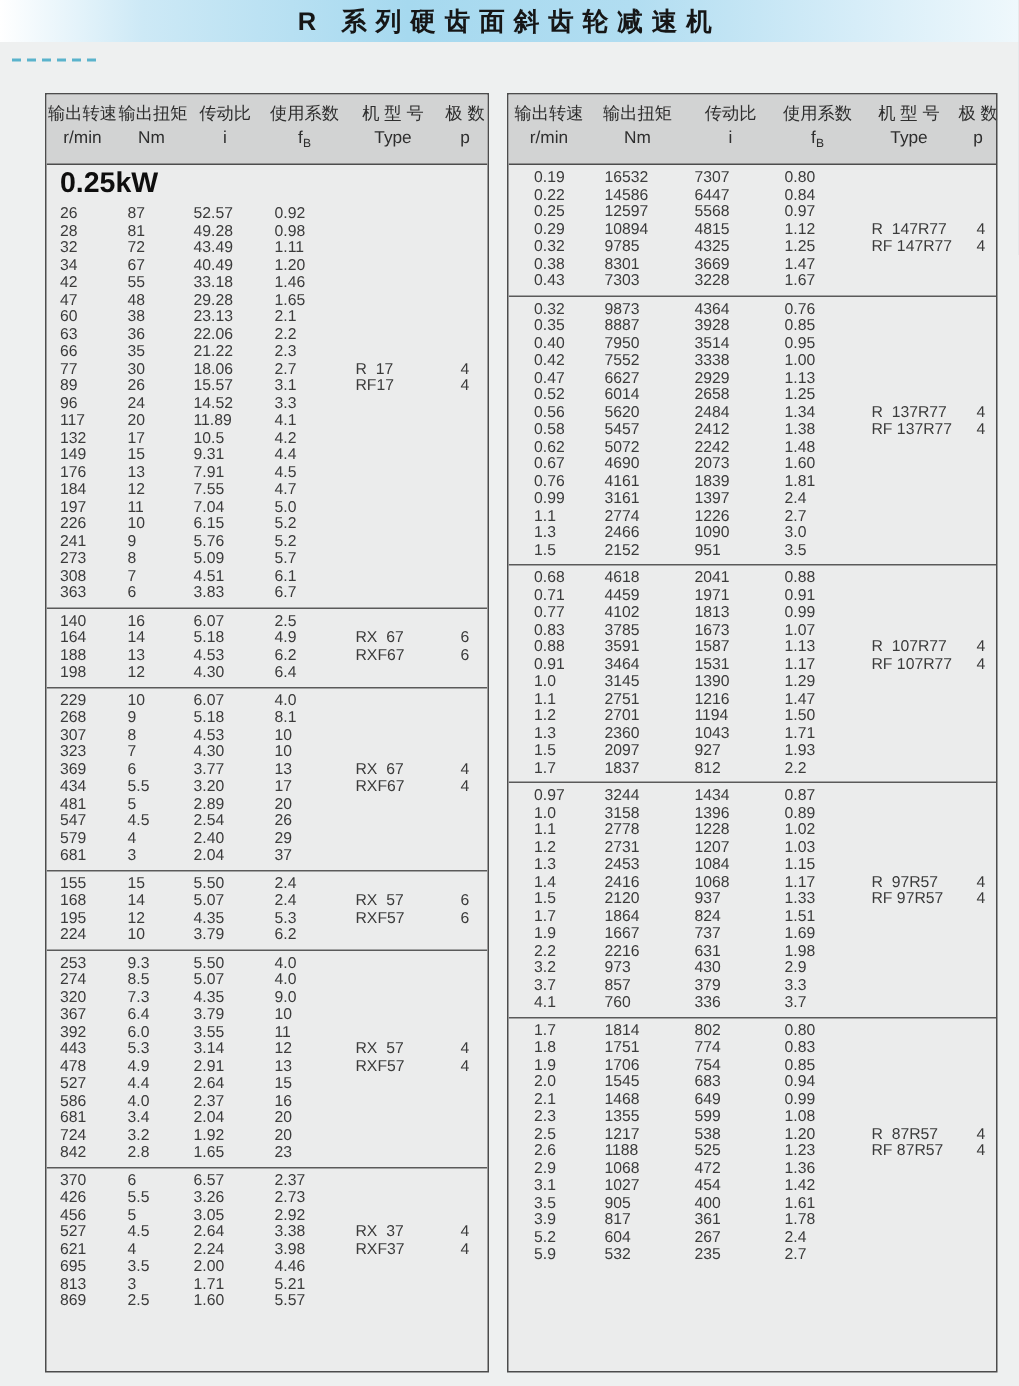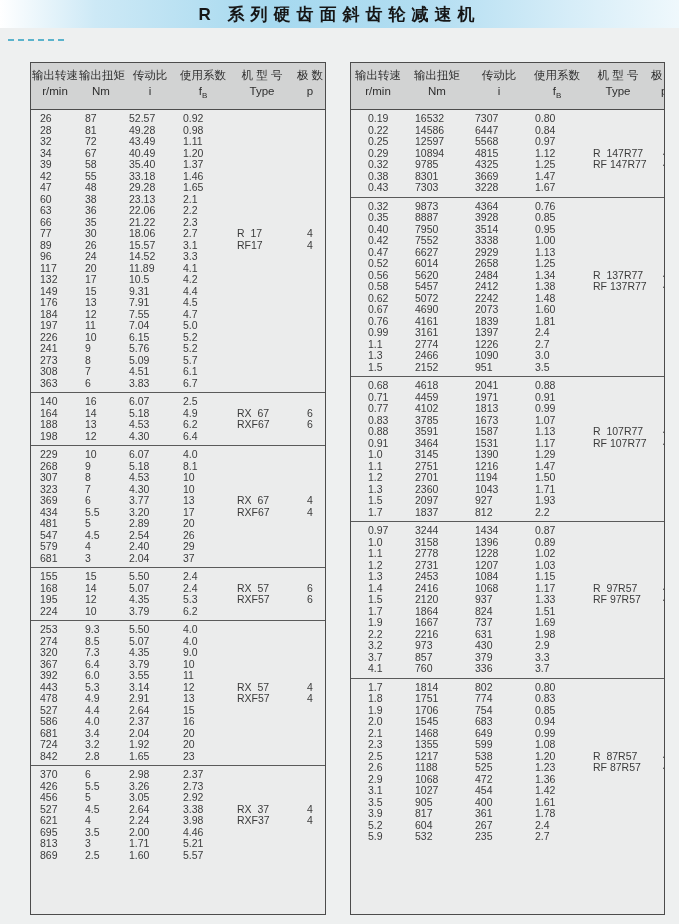--- a/index.html
+++ b/index.html
@@ -20,21 +20,20 @@
     font-size:17px; font-weight:bold; color:#161616; letter-spacing:6px;
     white-space:nowrap;
   }
   .dash-artifact {
     position:absolute; top:39px; left:8px; width:56px; height:0;
     border-top:2px dashed #36a4c4; opacity:.8;
   }
   .tables {
     position:absolute; top:62px; left:30px; right:14px; bottom:9px;
     display:flex;
-    gap:12px;
   }
   .spec-table {
     border:1px solid #4c4c4c;
     background:#ebecec;
     display:flex; flex-direction:column;
     overflow:hidden;
   }
   .t-left { width:296px; margin-right:12px; }
   .t-right { flex:1; }
   .thead {
@@ -94,20 +93,21 @@
           <div class="hcol">
             <div>机 型 号</div>
             <div>Type</div>
           </div>
           <div class="hcol">
             <div>极  数</div>
             <div>p</div>
           </div>
         </div>
       <div class="tbody">
+        <div class="power-label">0.25kW</div>
         <div>
             <div class="group">
               <div class="row">
                 <div class="c c0">26</div>
                 <div class="c c1">87</div>
                 <div class="c c2">52.57</div>
                 <div class="c c3">0.92</div>
                 <div class="c c4"></div>
                 <div class="c c5"></div>
               </div>
@@ -125,28 +125,20 @@
                 <div class="c c2">43.49</div>
                 <div class="c c3">1.11</div>
                 <div class="c c4"></div>
                 <div class="c c5"></div>
               </div>
               <div class="row">
                 <div class="c c0">34</div>
                 <div class="c c1">67</div>
                 <div class="c c2">40.49</div>
                 <div class="c c3">1.20</div>
-                <div class="c c4"></div>
-                <div class="c c5"></div>
-              </div>
-              <div class="row">
-                <div class="c c0">39</div>
-                <div class="c c1">58</div>
-                <div class="c c2">35.40</div>
-                <div class="c c3">1.37</div>
                 <div class="c c4"></div>
                 <div class="c c5"></div>
               </div>
               <div class="row">
                 <div class="c c0">42</div>
                 <div class="c c1">55</div>
                 <div class="c c2">33.18</div>
                 <div class="c c3">1.46</div>
                 <div class="c c4"></div>
                 <div class="c c5"></div>
@@ -541,21 +533,21 @@
                 <div class="c c2">1.65</div>
                 <div class="c c3">23</div>
                 <div class="c c4"></div>
                 <div class="c c5"></div>
               </div>
             </div>
             <div class="group">
               <div class="row">
                 <div class="c c0">370</div>
                 <div class="c c1">6</div>
-                <div class="c c2">2.98</div>
+                <div class="c c2">6.57</div>
                 <div class="c c3">2.37</div>
                 <div class="c c4"></div>
                 <div class="c c5"></div>
               </div>
               <div class="row">
                 <div class="c c0">426</div>
                 <div class="c c1">5.5</div>
                 <div class="c c2">3.26</div>
                 <div class="c c3">2.73</div>
                 <div class="c c4"></div>

